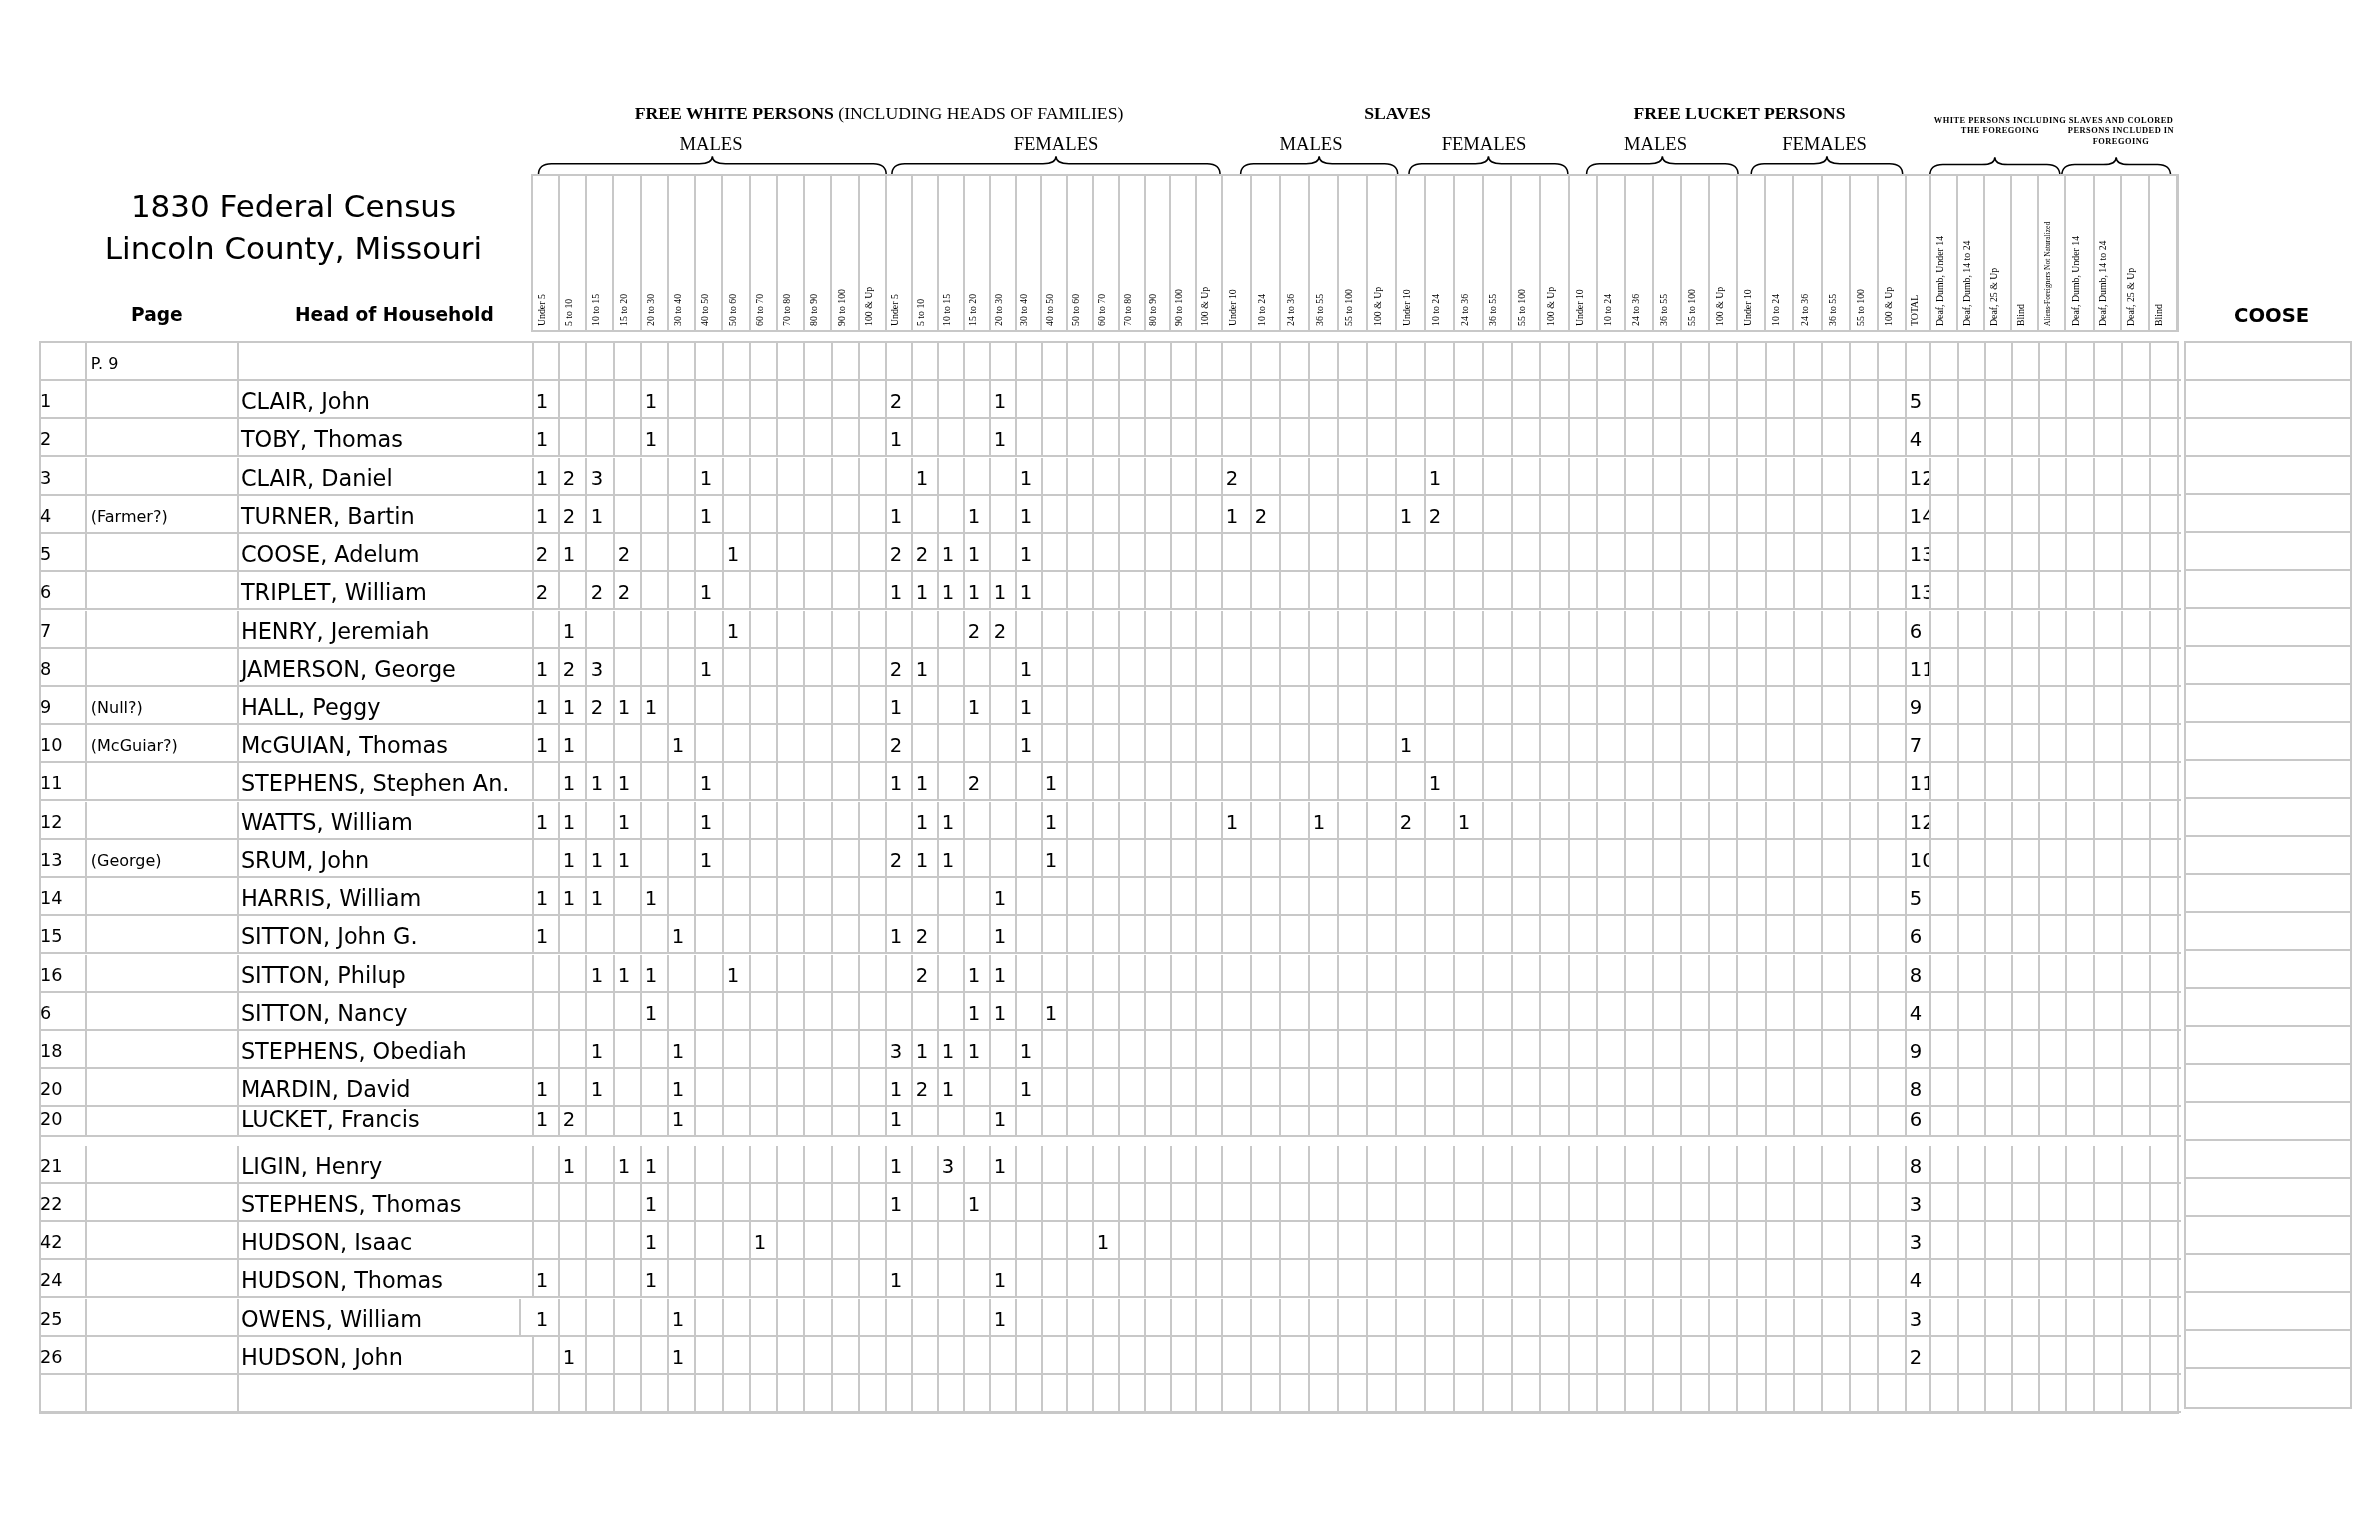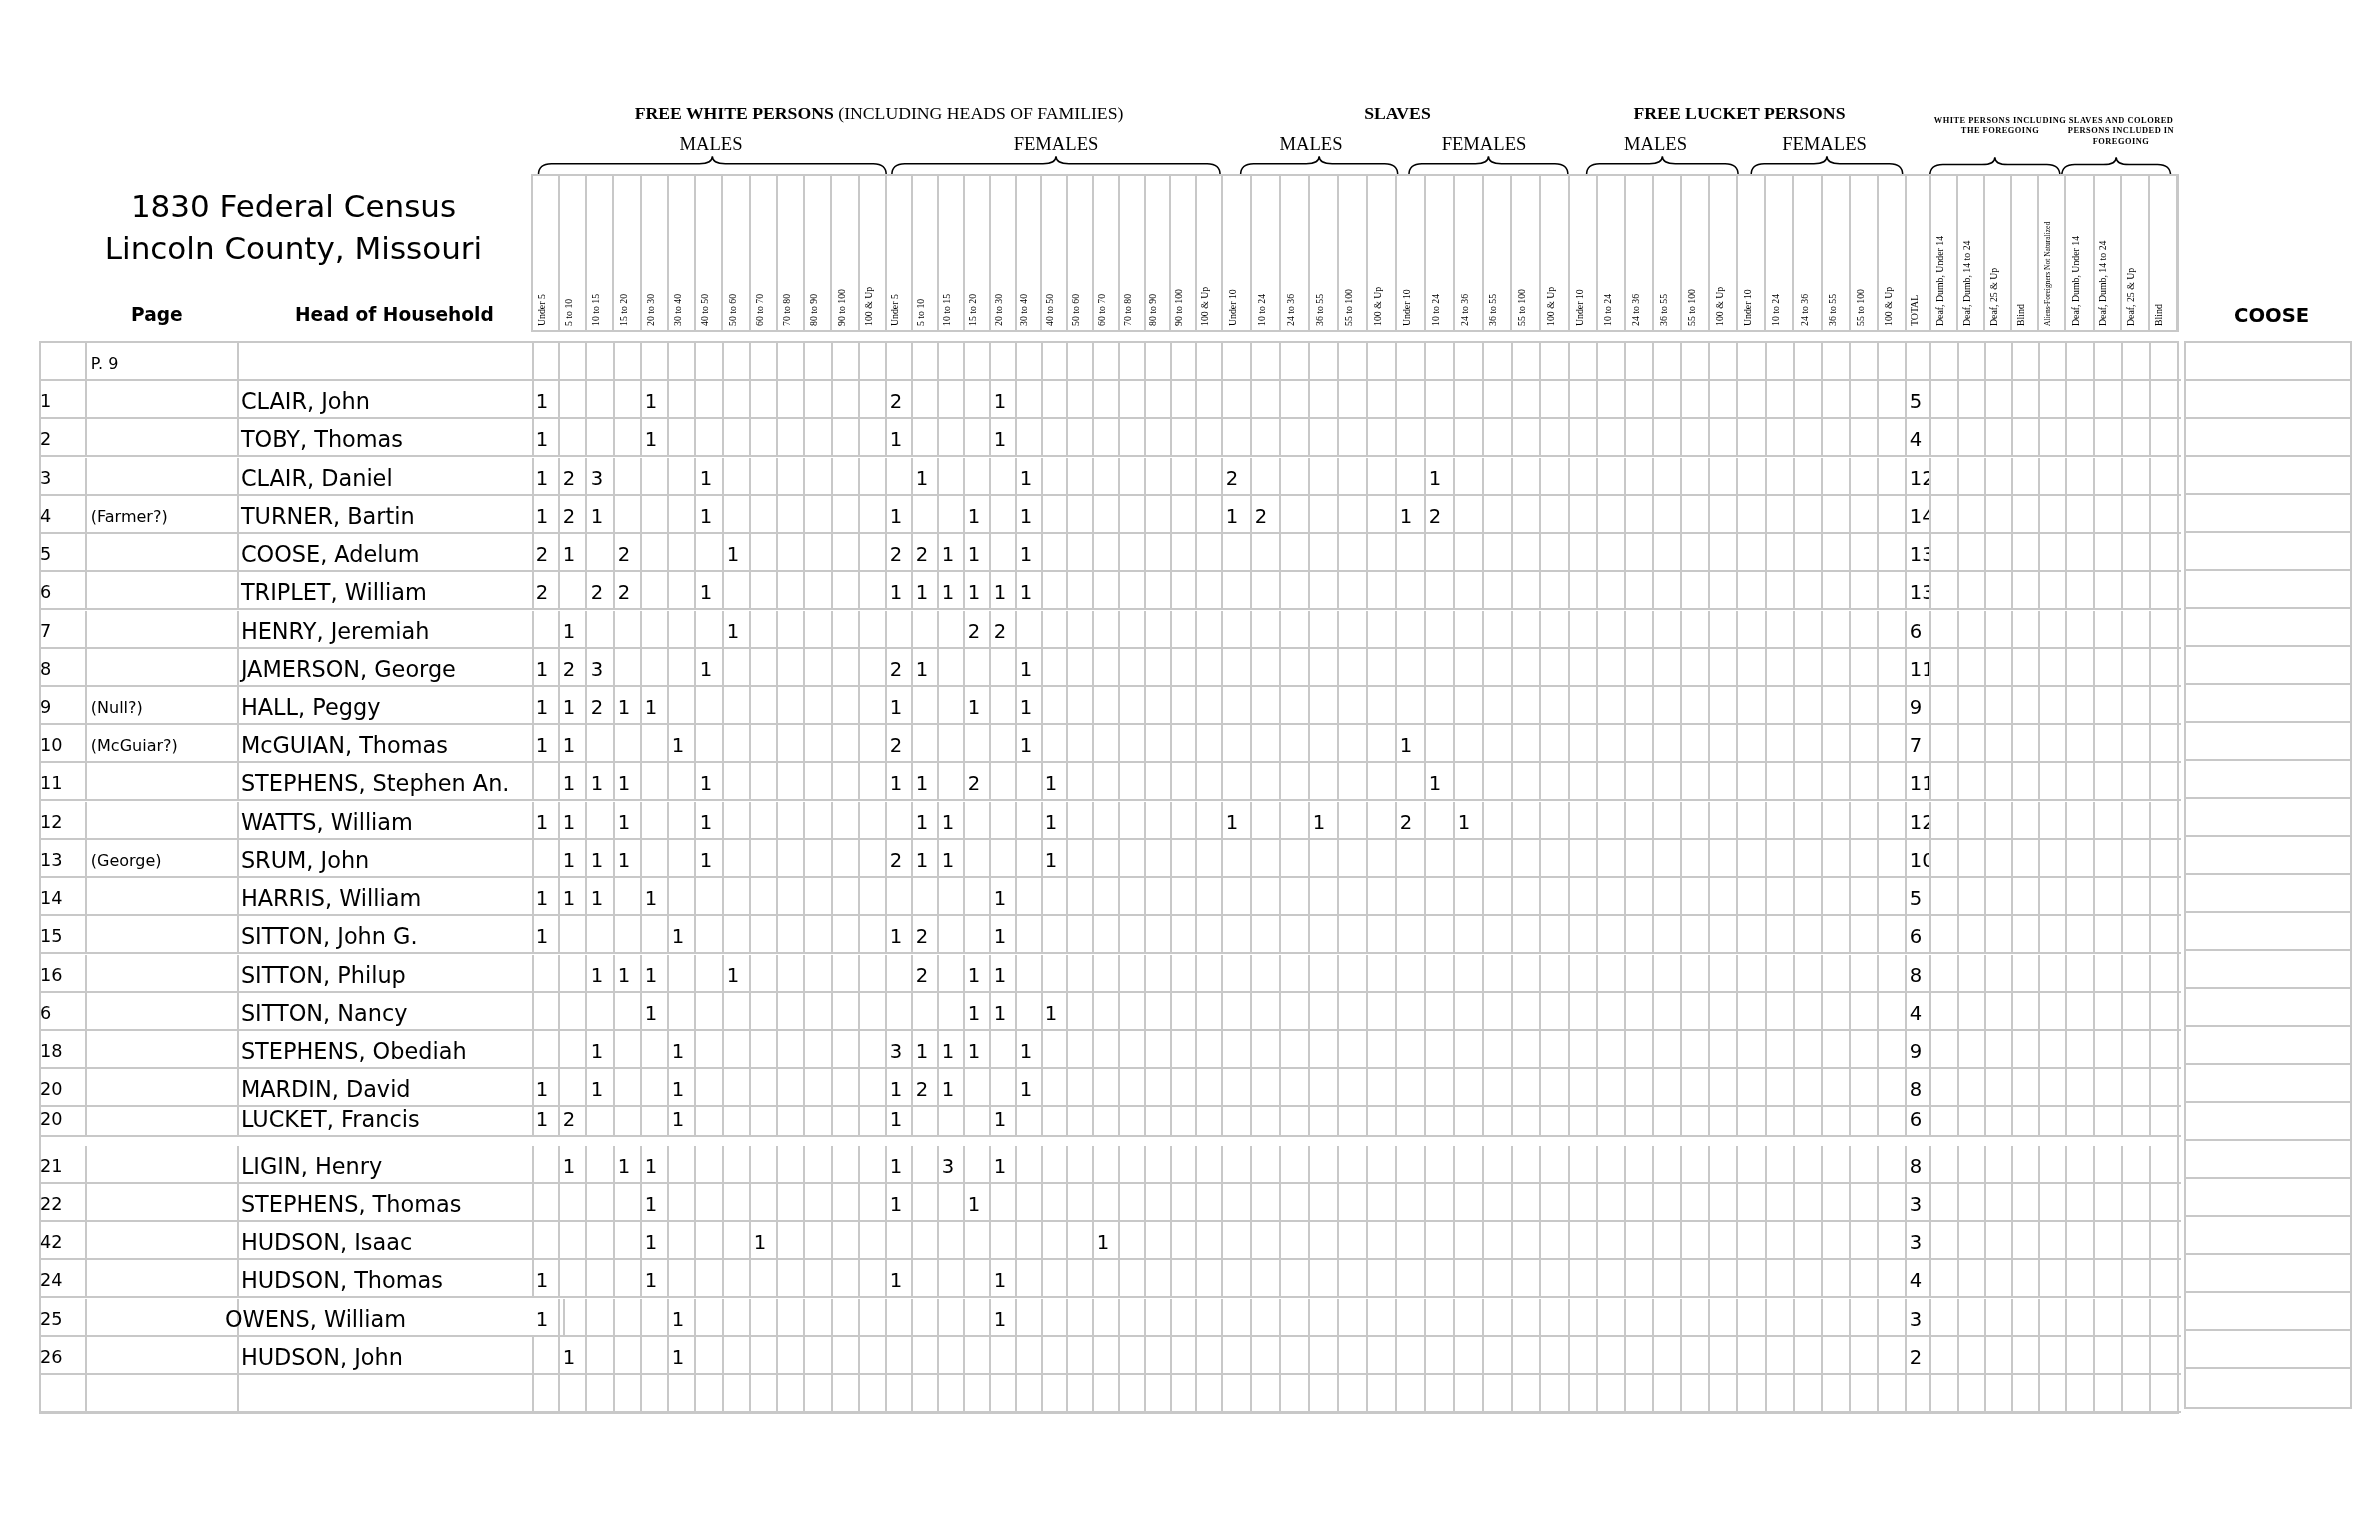--- a/index.html
+++ b/index.html
@@ -1868,21 +1868,21 @@
       <div class="cell" style="left: 1972px; width: 27px;"></div>
       <div class="cell" style="left: 1999px; width: 27px;"></div>
       <div class="cell" style="left: 2026px; width: 28px;"></div>
       <div class="cell" style="left: 2054px; width: 28px;"></div>
       <div class="cell" style="left: 2082px; width: 28px;"></div>
       <div class="cell" style="left: 2110px; width: 28px;"></div>
     </div>
     <div class="row" style="top: 956px; width: 2140px;">
       <div class="cell num" style="left: -2.8px; width: 49px;">25</div>
       <div class="cell note" style="left: 47px; width: 151px;"></div>
-      <div class="cell name" style="left: 182px; width: 342px;">OWENS, William</div>
+      <div class="cell name" style="left: 198px; width: 282px;">OWENS, William</div>
       <div class="cell" style="left: 492px; width: 27px;">1</div>
       <div class="cell" style="left: 519px; width: 27px;"></div>
       <div class="cell" style="left: 547px; width: 27px;"></div>
       <div class="cell" style="left: 574px; width: 27px;"></div>
       <div class="cell" style="left: 601px; width: 27px;"></div>
       <div class="cell" style="left: 628px; width: 27px;">1</div>
       <div class="cell" style="left: 656px; width: 27px;"></div>
       <div class="cell" style="left: 683px; width: 27px;"></div>
       <div class="cell" style="left: 710px; width: 27px;"></div>
       <div class="cell" style="left: 737px; width: 27px;"></div>

